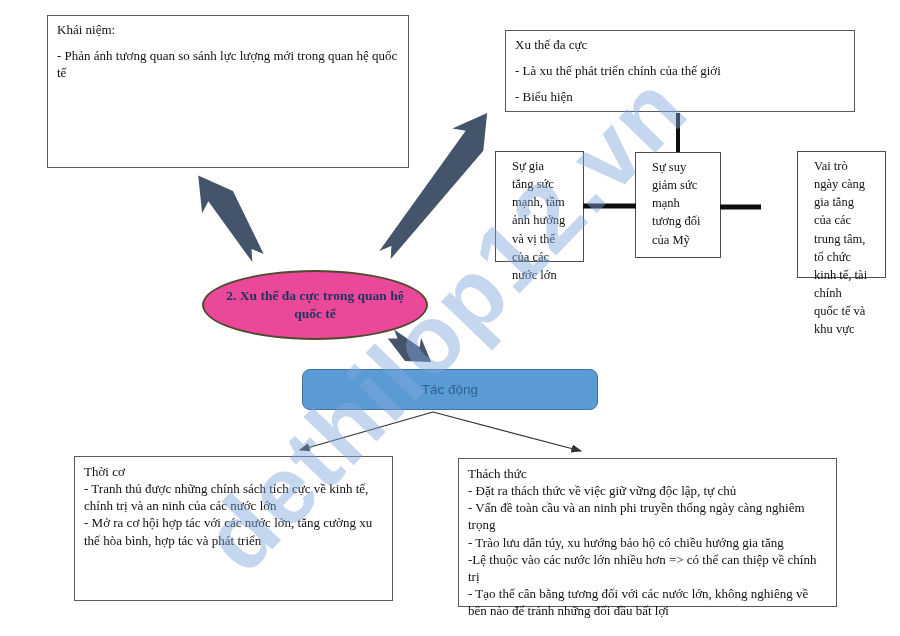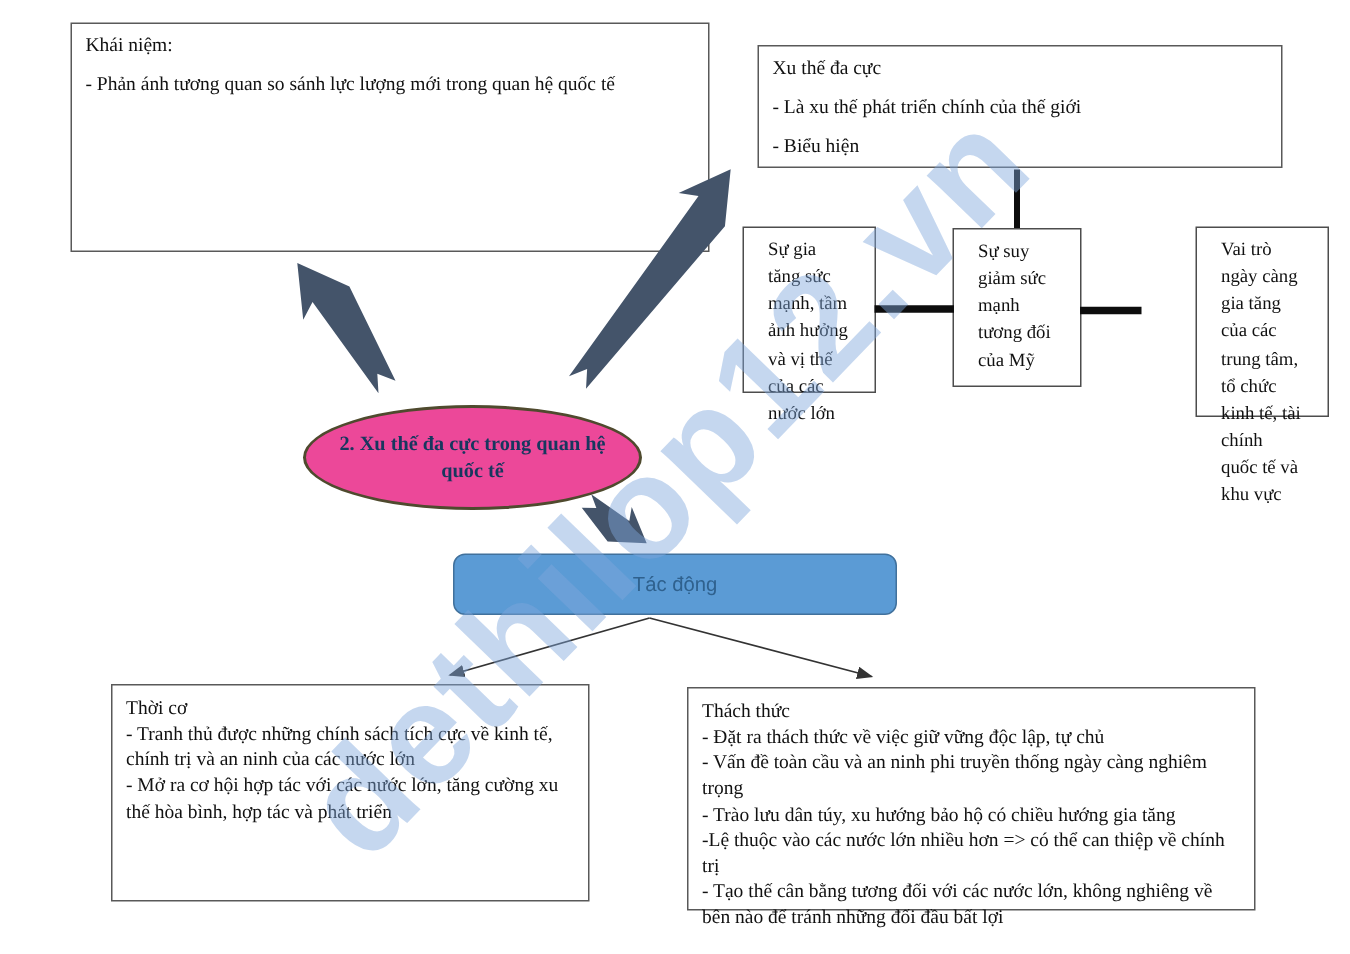--- a/index.html
+++ b/index.html
@@ -41,21 +41,21 @@
     font-weight:bold;font-size:96px;letter-spacing:2px;white-space:nowrap;
     color:rgba(126,167,220,0.45);text-align:center;
     transform:rotate(-46deg);pointer-events:none;user-select:none;
   }
 </style>
 </head>
 <body>
 
 <div id="canvas">
 
-  <div class="txtbox" style="left:47px;top:15px;width:426px;height:153px;">
+  <div class="txtbox" style="left:47px;top:15px;width:362px;height:153px;">
     <p>Khái niệm:</p>
     <p>- Phản ánh tương quan so sánh lực lượng mới trong quan hệ quốc tế</p>
   </div>
 
   <div class="txtbox" style="left:505px;top:30px;width:350px;height:82px;">
     <p>Xu thế đa cực</p>
     <p>- Là xu thế phát triển chính của thế giới</p>
     <p>- Biểu hiện</p>
   </div>
 

